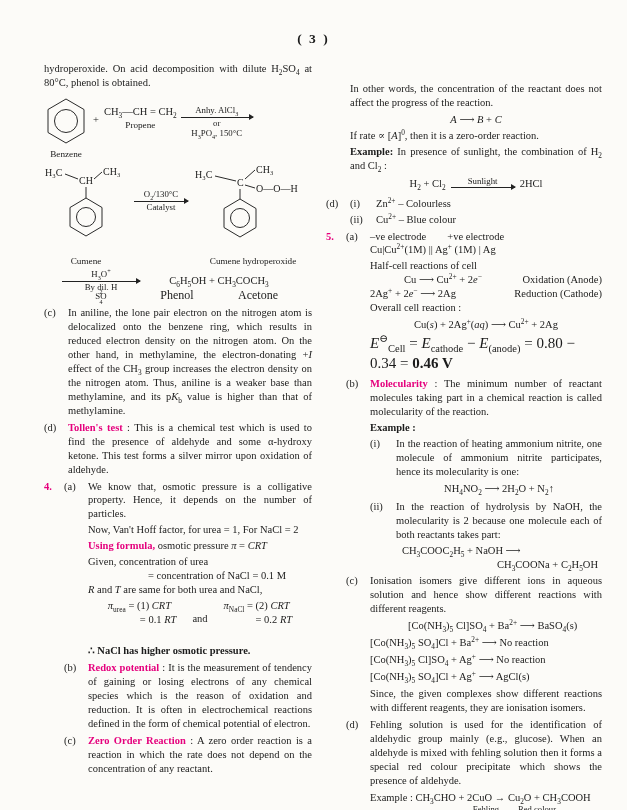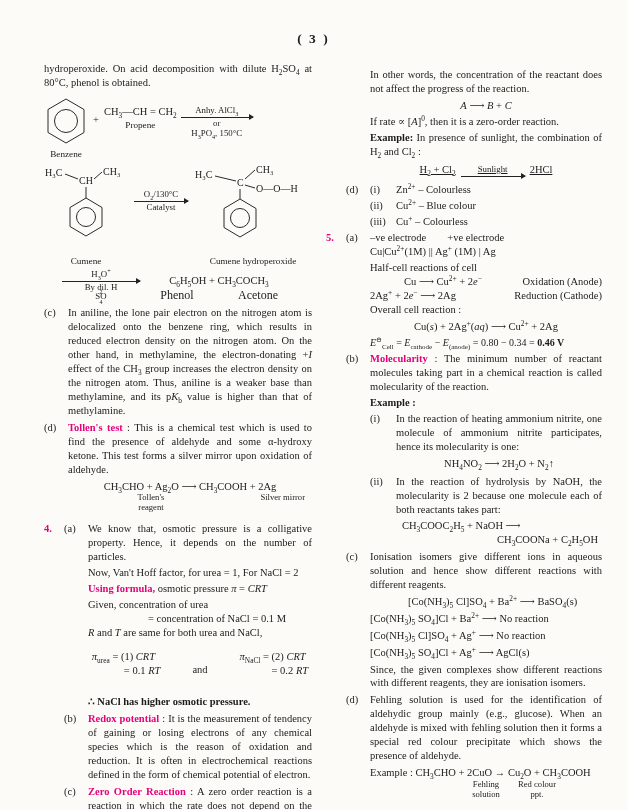--- a/index.html
+++ b/index.html
@@ -50,29 +50,29 @@
   .figrow { display:flex; align-items:center; justify-content:flex-start;
             margin:6px 0 4px; text-align:left; }
   .stack { display:flex; flex-direction:column; align-items:center; }
   .figlabel { font-size:9.2px; text-align:right; line-height:1.1; margin-top:1px; }
   .struct text { font-family:"Liberation Serif","DejaVu Serif",serif; font-size:10px; fill:#1b1b1b; }
   .struct line, .struct polygon, .struct circle { stroke:#2a2a2a; stroke-width:1; fill:none; }
 
   .prodlabels { position:relative; font-size:12px; height:11px; width:100%; }
   .prodlabels span { position:absolute; transform:translateX(-50%); }
 
-  .pirow { display:flex; justify-content:center; gap:32px; align-items:flex-start; margin:10px 0; }
+  .pirow { display:flex; justify-content:center; gap:16px; align-items:flex-start; margin:2px 0; }
   .pib .pi2 { padding-left:32px; }
   .andw { align-self:flex-end; padding-bottom:1px; }
   .concl { margin-top:17px; font-weight:bold; }
 
   .halfrow { display:flex; justify-content:space-between; }
   .indent1 { padding-left:34px; }
   .rightshift { text-align:right; padding-right:4px; }
-  .ecell { font-size:10px; margin-top:2px; }
+  .ecell { font-size:15px; margin-top:2px; }
 </style>
 </head>
 <body>
 
 <div class="page">
   <div class="header">( 3 )</div>
 
   <div class="cols">
 
     <div class="col left">
@@ -155,25 +155,20 @@
 
       <div class="item">
         <span class="mk">(c)</span>
         <div class="ibody">In aniline, the lone pair electron on the nitrogen atom is delocalized onto the benzene ring, which results in reduced electron density on the nitrogen atom. On the other hand, in methylamine, the electron-donating +<em>I</em> effect of the CH<sub>3</sub> group increases the electron density on the nitrogen atom. Thus, aniline is a weaker base than methylamine, and its p<em>K</em><sub>b</sub> value is higher than that of methylamine.</div>
       </div>
 
       <div class="item">
         <span class="mk">(d)</span>
         <div class="ibody">
           <span class="accent">Tollen's test</span><span> : This is a chemical test which is used to find the presence of aldehyde and some α-hydroxy ketone. This test forms a silver mirror upon oxidation of aldehyde.</span>
-          <div class="eqwrap">
-            <span>CH<sub>3</sub>CHO + Ag<sub>2</sub>O ⟶ CH<sub>3</sub>COOH + 2Ag</span>
-            <span class="sublab" style="left:34%;">Tollen's reagent</span>
-            <span class="sublab" style="left:88%;">Silver mirror</span>
-          </div>
         </div>
       </div>
 
       <div class="q">
         <span class="qn">4.</span>
         <div class="qbody">
 
           <div class="item" style="margin-top:0;">
             <span class="mk">(a)</span>
             <div class="ibody">
@@ -216,57 +211,53 @@
               <span class="accent">Zero Order Reaction</span><span> : A zero order reaction is a reaction in which the rate does not depend on the concentration of any reactant.</span>
             </div>
           </div>
 
         </div>
       </div>
     </div>
 
     <div class="col right">
 
-      <div class="q" style="margin-top:6px;">
+      <div class="q" style="margin-top:0;flex-direction:column;">
         <span class="qn"></span>
         <div class="qbody">
           <div class="item" style="margin-top:0;">
               <span class="mk"></span>
             <div class="ibody">
               <div>In other words, the concentration of the reactant does not affect the progress of the reaction.</div>
               <div class="eq"><em>A</em> ⟶ <em>B</em> + <em>C</em></div>
               <div>If rate ∝ [<em>A</em>]<sup>0</sup>, then it is a zero-order reaction.</div>
               <div style="margin-top:2px;">
                 <span class="bold">Example:</span><span> In presence of sunlight, the combination of H<sub>2</sub> and Cl<sub>2</sub> :</span>
               </div>
-              <div class="eq" style="display:flex; justify-content:center; align-items:flex-end; margin:4px 0 3px;text-decoration:underline;">
+              <div class="eq" style="display:flex; justify-content:center; align-items:flex-start; margin:4px 0 3px;">
                 <span>H<sub>2</sub> + Cl<sub>2</sub></span>
                 <span class="larrow" style="width:64px; margin:0 5px;">
                   <span class="atop">Sunlight</span>
                   <span class="ashaft"></span>
                 </span>
                 <span>2HCl</span>
               </div>
             </div>
           </div>
 
           <div class="item">
             <span class="mk">(d)</span>
             <div class="ibody">
               <div class="subitem" style="margin-top:0;">
                 <span class="smk">(i)</span>
                 <span>Zn<sup>2+</sup> – Colourless</span>
               </div>
               <div class="subitem">
                 <span class="smk">(ii)</span>
                 <span>Cu<sup>2+</sup> – Blue colour</span>
-              </div>
-              <div class="subitem">
-                <span class="smk">(iii)</span>
-                <span>Cu<sup>+</sup> – Colourless</span>
               </div>
             </div>
           </div>
         </div>
       </div>
 
       <div class="q">
         <span class="qn">5.</span>
         <div class="qbody">
 

